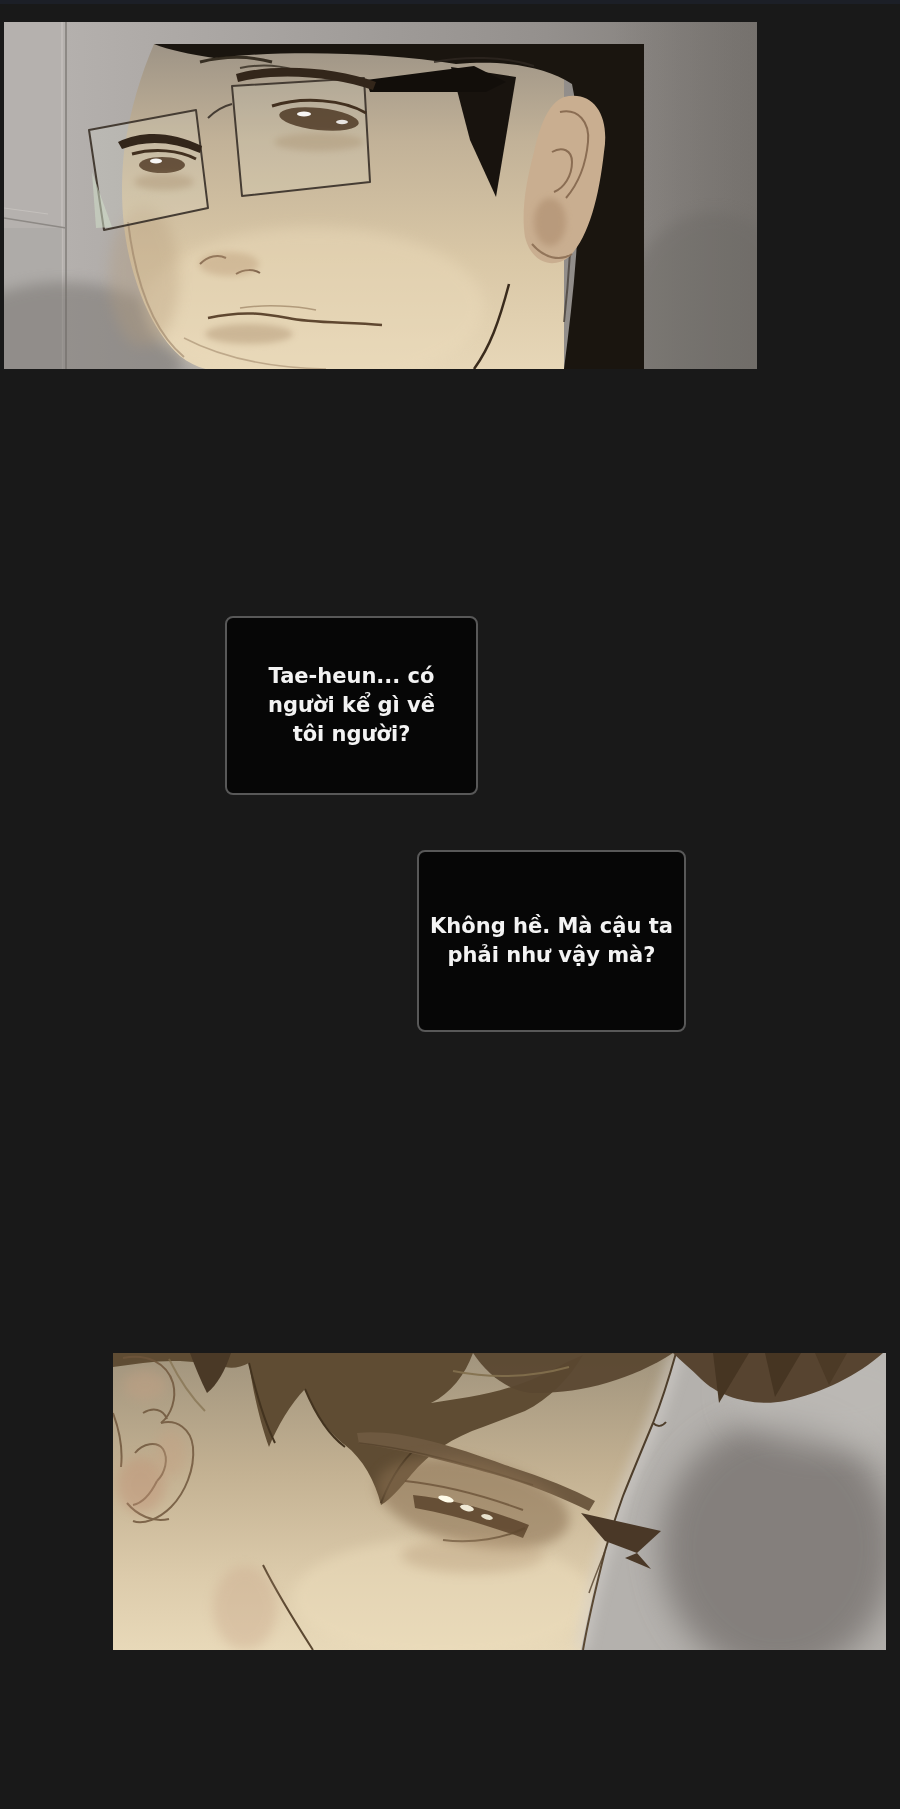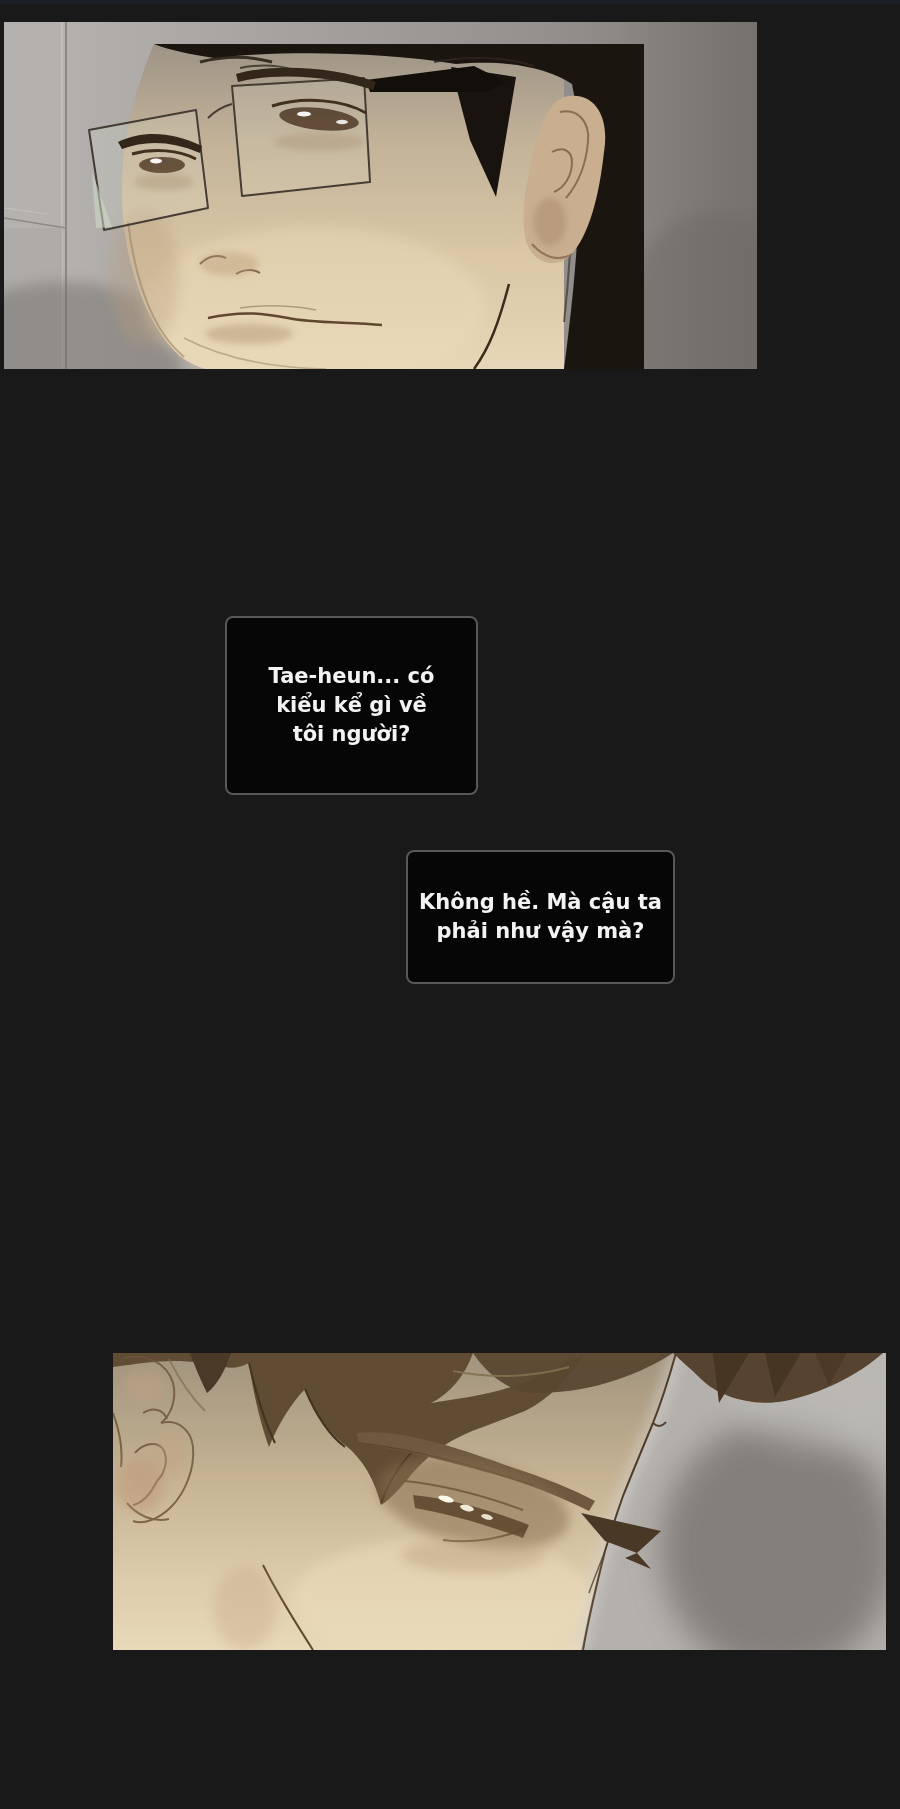--- a/index.html
+++ b/index.html
@@ -29,21 +29,21 @@
     border-radius:8px;
     display:flex;align-items:center;justify-content:center;
     text-align:center;
     color:#f3f3f3;
     font-weight:bold;
     font-size:21px;
     line-height:1.38;
     box-sizing:border-box;
   }
   #bubble-1{left:225px;top:616px;width:253px;height:179px;}
-  #bubble-2{left:406px;top:850px;width:269px;height:134px;}
+  #bubble-2{left:417px;top:850px;width:269px;height:182px;}
   .bubble span{display:block;}
 </style>
 </head>
 <body>
 
 <div class="top-strip"></div>
 
 <div id="panel-top" class="panel" role="img" aria-label="Close-up of a black-haired man wearing glasses, head tilted, looking down">
   <svg viewBox="0 0 753 347" preserveAspectRatio="none">
     <defs>
@@ -141,21 +141,21 @@
     <ellipse cx="245" cy="312" rx="44" ry="10" fill="#b29877" opacity="0.5" filter="url(#soft2)"></ellipse>
 
     <path d="M505,262 C495,300 486,325 470,347" stroke="#3a2b1c" stroke-width="2.5" fill="none"></path>
     <path d="M180,316 C222,338 272,346 322,347" stroke="#9b8265" stroke-width="1.5" opacity="0.55" fill="none"></path>
   </svg>
 </div>
 
 <div id="bubble-1" class="bubble">
   <div>
     <span>Tae-heun... có</span>
-    <span>kiểu kể gì về</span>
+    <span>người kể gì về</span>
     <span>tôi người?</span>
   </div>
 </div>
 
 <div id="bubble-2" class="bubble">
   <div>
     <span>Không hề. Mà cậu ta</span>
     <span>phải như vậy mà?</span>
   </div>
 </div>

